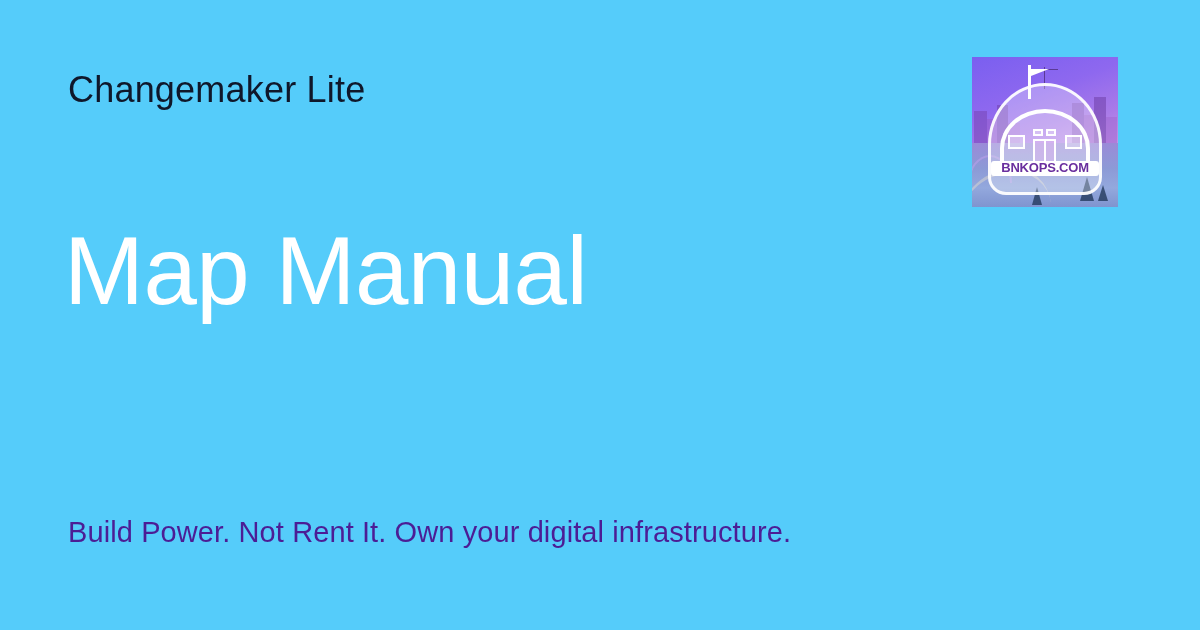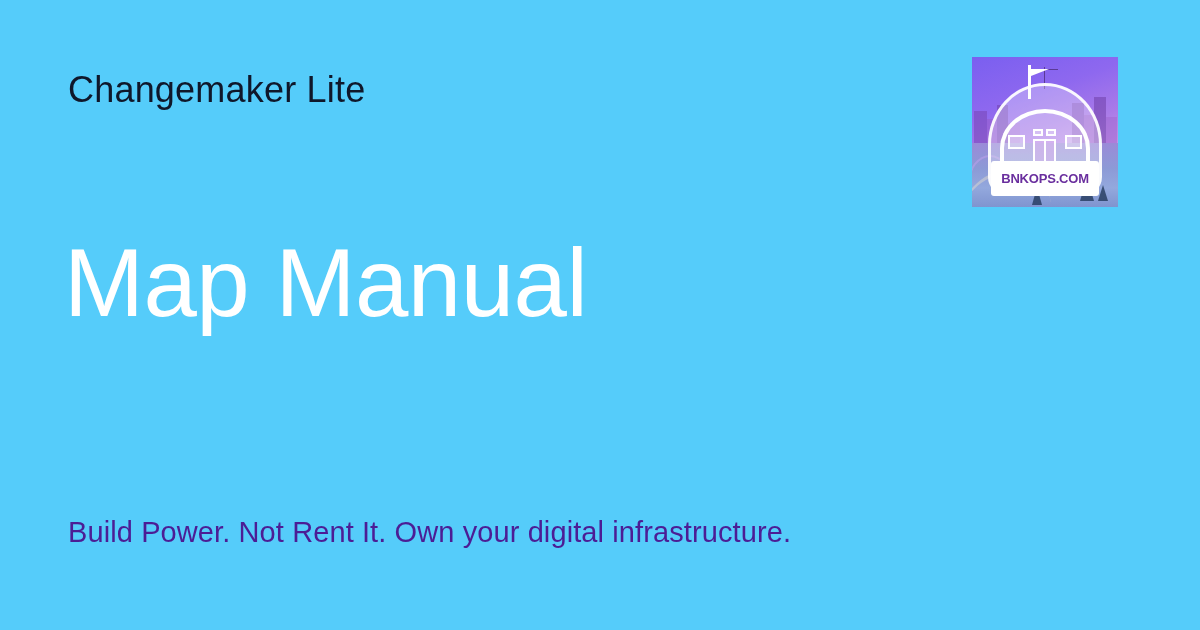--- a/index.html
+++ b/index.html
@@ -27,21 +27,21 @@
     font-size: 36px;
     font-weight: 400;
     color: #0f172a;
     letter-spacing: 0.2px;
     line-height: 1.2;
     white-space: nowrap;
   }
   .headline {
     position: absolute;
     left: 64px;
-    top: 166px;
+    top: 154px;
     font-size: 96px;
     font-weight: 400;
     color: #ffffff;
     letter-spacing: -0.5px;
     line-height: 1.1;
     white-space: nowrap;
   }
   .tagline {
     position: absolute;
     left: 68px;
@@ -198,26 +198,25 @@
     left: 72px; top: 82px;
     width: 2px; height: 24px;
     background: #ffffff;
     z-index: 4;
   }
   .banner-strip {
     position: absolute;
     left: 19px;
     top: 104px;
     width: 108px;
-    height: 35px;
+    height: 15px;
     background: #ffffff;
     border-radius: 3px;
     z-index: 5;
     display: flex;
-    align-items: center;
     justify-content: center;
   }
   .banner-strip span {
     font-family: "Liberation Sans", sans-serif;
     font-size: 13px;
     font-weight: 700;
     color: #6a2f9e;
     letter-spacing: -0.2px;
     line-height: 1;
     white-space: nowrap;

